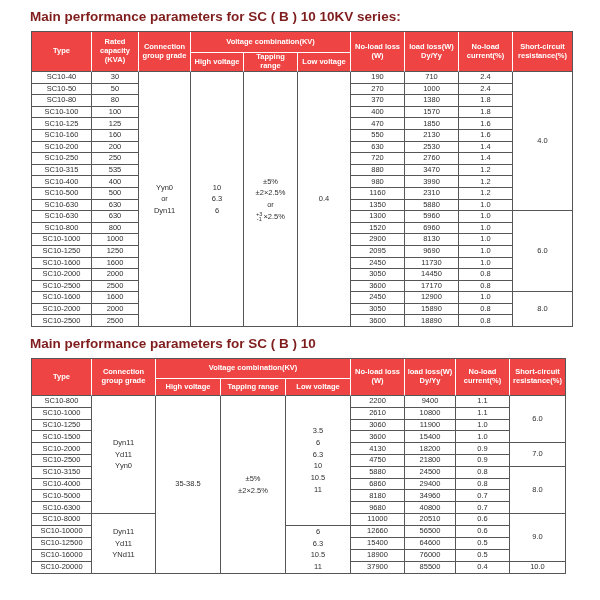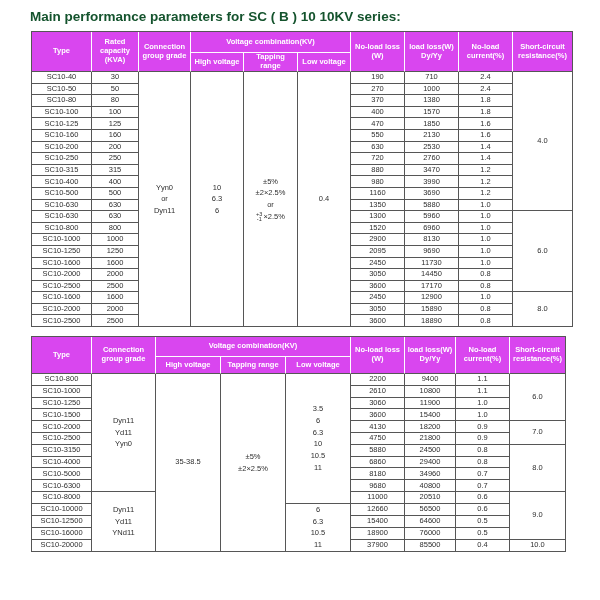--- a/index.html
+++ b/index.html
@@ -1,22 +1,22 @@
 <!DOCTYPE html>
 <html><head>
 <meta charset="utf-8">
 <style>
   *{box-sizing:border-box;margin:0;padding:0}
   html,body{width:600px;height:600px;background:#fff;font-family:"Liberation Sans",sans-serif}
   .wrap{position:relative;width:600px;height:600px;overflow:hidden;background:#fff}
-  .title{margin:9px 28px 0 30px;font-size:13.5px;font-weight:bold;color:#14532d;line-height:16px}
+  .title{margin:9px 28px 0 30px;font-size:13.5px;font-weight:bold;color:#7f1d1d;line-height:16px}
   table.t{border-spacing:0;table-layout:fixed;margin-left:31px;border-top:1px solid #565656;border-left:1px solid #565656}
   .t1{margin-top:6px}
   .t2{margin-top:6px}
-  th{background:#d946ef;color:#fff;font-weight:bold;font-size:7.5px;line-height:1.18;text-align:center;vertical-align:middle;padding:0 1px;border-right:1px solid #fefefe;border-bottom:1px solid #fefefe}
+  th{background:#ef4444;color:#fff;font-weight:bold;font-size:7.5px;line-height:1.18;text-align:center;vertical-align:middle;padding:0 1px;border-right:1px solid #fefefe;border-bottom:1px solid #fefefe}
   th[rowspan="2"],th.sub{border-bottom-color:#565656}
   th.thlast{border-right-color:#565656}
   .t1 thead tr:first-child{height:21px}.t1 thead tr+tr{height:19px}
   .t2 thead tr:first-child{height:20px}.t2 thead tr+tr{height:17px}
   td{border-right:1px solid #565656;border-bottom:1px solid #565656;font-size:7.5px;color:#2e2e2e;text-align:center;vertical-align:middle;padding:0;line-height:1.1}
   .t1 tbody td{height:11.6px}
   .t2 tbody td{height:11.8px}
   .ml1{line-height:11.6px}
   .ml2{line-height:11.8px}
   .stack{display:inline-flex;flex-direction:column;vertical-align:middle;font-size:5.5px;line-height:4.6px;margin-right:1px;text-align:center}
@@ -135,37 +135,37 @@
         </tr>
         <tr>
           <td>SC10-250</td>
           <td>250</td>
           <td>720</td>
           <td>2760</td>
           <td>1.4</td>
         </tr>
         <tr>
           <td>SC10-315</td>
-          <td>315</td>
+          <td>535</td>
           <td>880</td>
           <td>3470</td>
           <td>1.2</td>
         </tr>
         <tr>
           <td>SC10-400</td>
           <td>400</td>
           <td>980</td>
           <td>3990</td>
           <td>1.2</td>
         </tr>
         <tr>
           <td>SC10-500</td>
           <td>500</td>
           <td>1160</td>
-          <td>3690</td>
+          <td>2310</td>
           <td>1.2</td>
         </tr>
         <tr>
           <td>SC10-630</td>
           <td>630</td>
           <td>1350</td>
           <td>5880</td>
           <td>1.0</td>
         </tr>
         <tr>
@@ -236,20 +236,21 @@
         <tr>
           <td>SC10-2500</td>
           <td>2500</td>
           <td>3600</td>
           <td>18890</td>
           <td>0.8</td>
         </tr>
       </tbody>
   </table>
   <div class="title">
+    <div>Main performance parameters for SC ( B ) 10</div>
   </div>
   <table class="t t2">
       <colgroup>
         <col style="width: 60px;">
         <col style="width: 64px;">
         <col style="width: 65px;">
         <col style="width: 65px;">
         <col style="width: 65px;">
         <col style="width: 54px;">
         <col style="width: 51px;">

